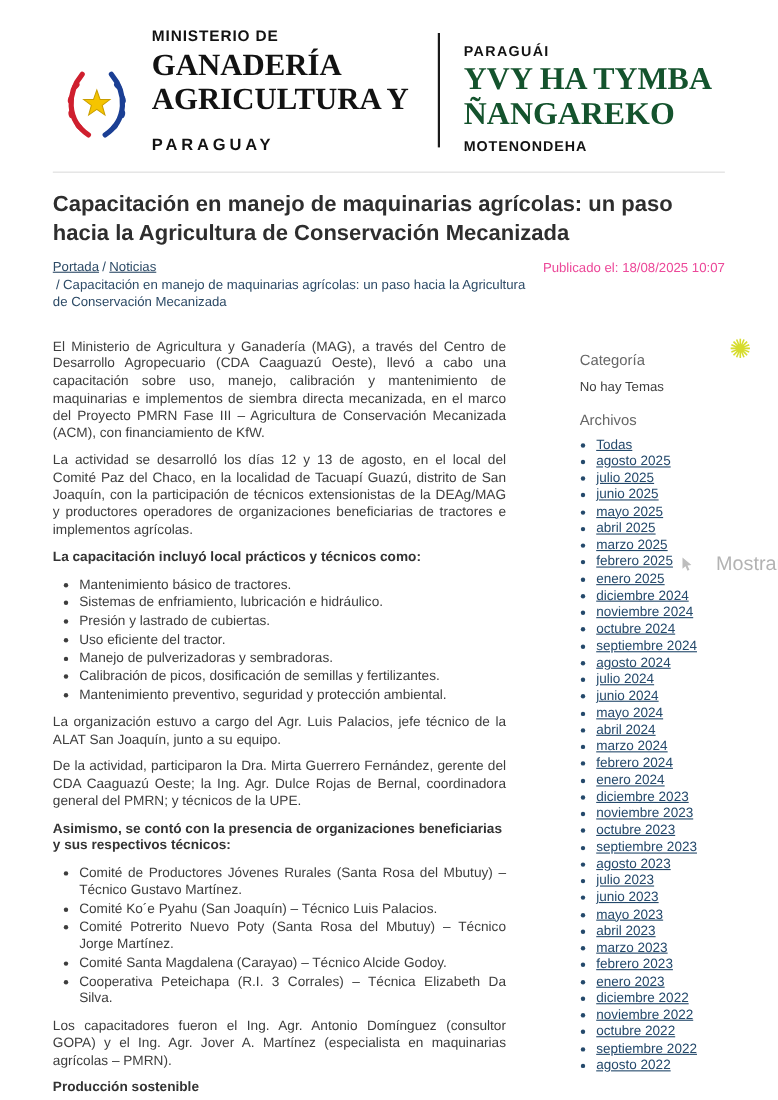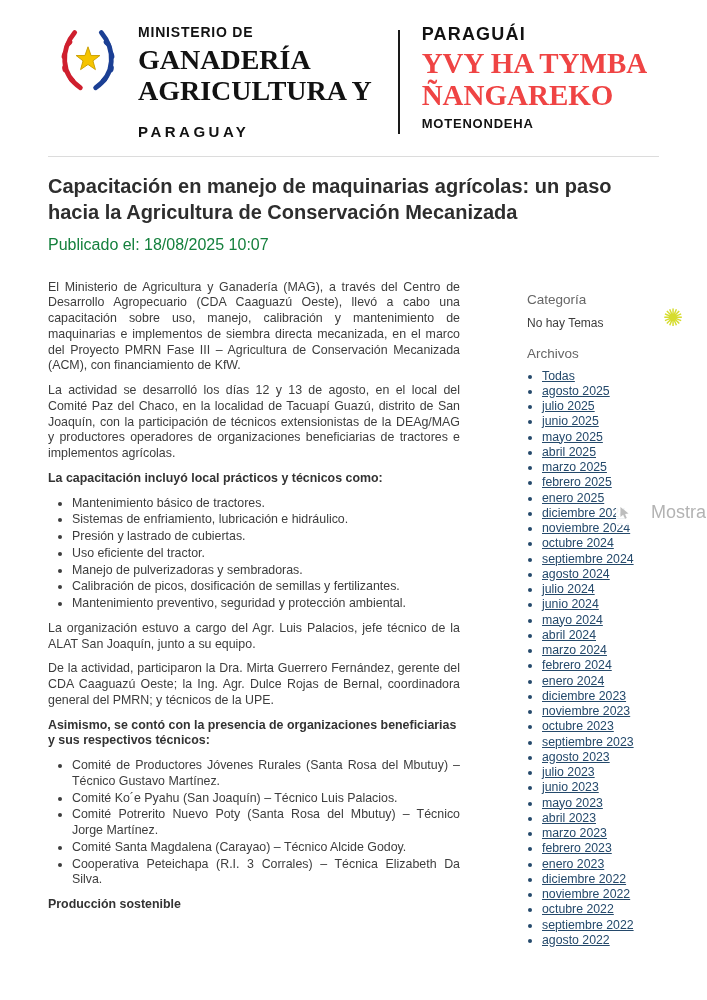--- a/index.html
+++ b/index.html
@@ -1,41 +1,41 @@
 <!DOCTYPE html>
 <html><head>
 <meta charset="utf-8">
 <style>
   * { box-sizing: border-box; margin: 0; padding: 0; }
   html, body { background: #ffffff; }
   body { font-family: "Liberation Sans", sans-serif; }
   .page { position: relative; width: 707px; height: 1000px; margin: 0 auto; background: #fff; overflow: hidden; color: #3d3d3d; }
 
   
-  .site-header { display: flex; align-items: flex-start; padding: 24px 40px 14px 50px; }
+  .site-header { display: flex; align-items: flex-end; padding: 24px 40px 14px 50px; }
   .logo { flex: 0 0 auto; margin-right: 12px; }
   .brand-top, .brand-bottom { color: #121212; font-weight: 700; }
   .brand-left .brand-top { font-size: 14px; letter-spacing: .8px; margin-bottom: 4px; }
   .brand-left .brand-main { font-family: "Liberation Serif", serif; font-size: 28px; font-weight: 700; color: #121212; line-height: 1.12; }
   .brand-left .brand-bottom { font-size: 15px; letter-spacing: 3.5px; margin-top: 16px; }
   .v-divider { width: 2px; align-self: stretch; background: #1a1a1a; margin: 6px 22px 6px 26px; }
-  .brand-right .brand-top { font-size: 18px; letter-spacing: 1.2px; margin-bottom: 3px; }
-  .brand-right .brand-main { font-family: "Liberation Serif", serif; font-size: 29px; font-weight: 700; color: #ef4444; line-height: 1.1; }
+  .brand-right .brand-top { font-size: 13px; letter-spacing: 1.2px; margin-bottom: 3px; }
+  .brand-right .brand-main { font-family: "Liberation Serif", serif; font-size: 29px; font-weight: 700; color: #14532d; line-height: 1.1; }
   .brand-right .brand-bottom { font-size: 13px; letter-spacing: .8px; margin-top: 4px; }
   .header-rule { border: none; border-top: 1px solid #dcdcdc; margin: 2px 48px 0; }
 
   
   .content { padding: 16px 48px 0; }
   .article-title { font-size: 20px; line-height: 1.32; font-weight: 700; color: #2e2e2e; margin-bottom: 9px; }
   .meta-row { display: flex; justify-content: space-between; align-items: flex-start; }
   .breadcrumb { width: 432px; font-size: 12px; line-height: 1.25; color: #2c4a66; }
   .breadcrumb a { color: #2c4a66; text-decoration: underline; cursor: pointer; }
   .breadcrumb .sep { margin: 0 3px; text-decoration: none; }
   .crumb-line2 { margin-top: 2px; }
-  .published { font-size: 16px; color: #15803d; padding-top: 1px; white-space: nowrap; }
+  .published { font-size: 12px; color: #ec4899; padding-top: 1px; white-space: nowrap; }
 
   .columns { display: flex; justify-content: space-between; margin-top: 26px; }
   .article-body { width: 412px; font-size: 12.4px; line-height: 1.27; text-align: justify; color: #3d3d3d; }
   .content-paragraph { margin-bottom: 9px; }
   .content-heading { font-weight: 700; color: #333333; margin-bottom: 9px; text-align: left; }
   .content-list { margin: 0 0 9px; padding-left: 24px; }
   .content-list li { margin-bottom: 1px; }
 
   
   .sidebar { width: 132px; flex: 0 0 auto; padding-top: 12px; font-size: 12.3px; }
@@ -86,20 +86,28 @@
       <div class="brand-bottom">MOTENONDEHA</div>
     </div>
   </header>
 
   <hr class="header-rule">
 
   <main class="content">
     <h1 class="article-title">Capacitación en manejo de maquinarias agrícolas: un paso hacia la Agricultura de Conservación Mecanizada</h1>
 
     <div class="meta-row">
+      <nav class="breadcrumb">
+        <div class="crumb-line1">
+          <a href="#">Portada</a><span class="sep">/</span><a href="#">Noticias</a>
+        </div>
+        <div class="crumb-line2">
+          <span class="sep">/</span><span>Capacitación en manejo de maquinarias agrícolas: un paso hacia la Agricultura de Conservación Mecanizada</span>
+        </div>
+      </nav>
       <div class="published">Publicado el: 18/08/2025 10:07</div>
     </div>
 
     <div class="columns">
       <article class="article-body">
           <p class="content-paragraph">El Ministerio de Agricultura y Ganadería (MAG), a través del Centro de Desarrollo Agropecuario (CDA Caaguazú Oeste), llevó a cabo una capacitación sobre uso, manejo, calibración y mantenimiento de maquinarias e implementos de siembra directa mecanizada, en el marco del Proyecto PMRN Fase III – Agricultura de Conservación Mecanizada (ACM), con financiamiento de KfW.</p>
           <p class="content-paragraph">La actividad se desarrolló los días 12 y 13 de agosto, en el local del Comité Paz del Chaco, en la localidad de Tacuapí Guazú, distrito de San Joaquín, con la participación de técnicos extensionistas de la DEAg/MAG y productores operadores de organizaciones beneficiarias de tractores e implementos agrícolas.</p>
           <p class="content-heading">La capacitación incluyó local prácticos y técnicos como:</p>
           <ul class="content-list">
             <li>Mantenimiento básico de tractores.</li>
@@ -113,20 +121,21 @@
           <p class="content-paragraph">La organización estuvo a cargo del Agr. Luis Palacios, jefe técnico de la ALAT San Joaquín, junto a su equipo.</p>
           <p class="content-paragraph">De la actividad, participaron la Dra. Mirta Guerrero Fernández, gerente del CDA Caaguazú Oeste; la Ing. Agr. Dulce Rojas de Bernal, coordinadora general del PMRN; y técnicos de la UPE.</p>
           <p class="content-heading">Asimismo, se contó con la presencia de organizaciones beneficiarias y sus respectivos técnicos:</p>
           <ul class="content-list">
             <li>Comité de Productores Jóvenes Rurales (Santa Rosa del Mbutuy) – Técnico Gustavo Martínez.</li>
             <li>Comité Ko´e Pyahu (San Joaquín) – Técnico Luis Palacios.</li>
             <li>Comité Potrerito Nuevo Poty (Santa Rosa del Mbutuy) – Técnico Jorge Martínez.</li>
             <li>Comité Santa Magdalena (Carayao) – Técnico Alcide Godoy.</li>
             <li>Cooperativa Peteichapa (R.I. 3 Corrales) – Técnica Elizabeth Da Silva.</li>
           </ul>
+          <p class="content-paragraph">Los capacitadores fueron el Ing. Agr. Antonio Domínguez (consultor GOPA) y el Ing. Agr. Jover A. Martínez (especialista en maquinarias agrícolas – PMRN).</p>
           <p class="content-heading">Producción sostenible</p>
         </article>
 
       <aside class="sidebar">
         <h3 class="sidebar-heading">Categoría</h3>
         <p class="category-empty">No hay Temas</p>
         <h3 class="sidebar-heading">Archivos</h3>
         <ul class="archives">
             <li><a href="#">Todas</a></li>
             <li><a href="#">agosto 2025</a></li>

